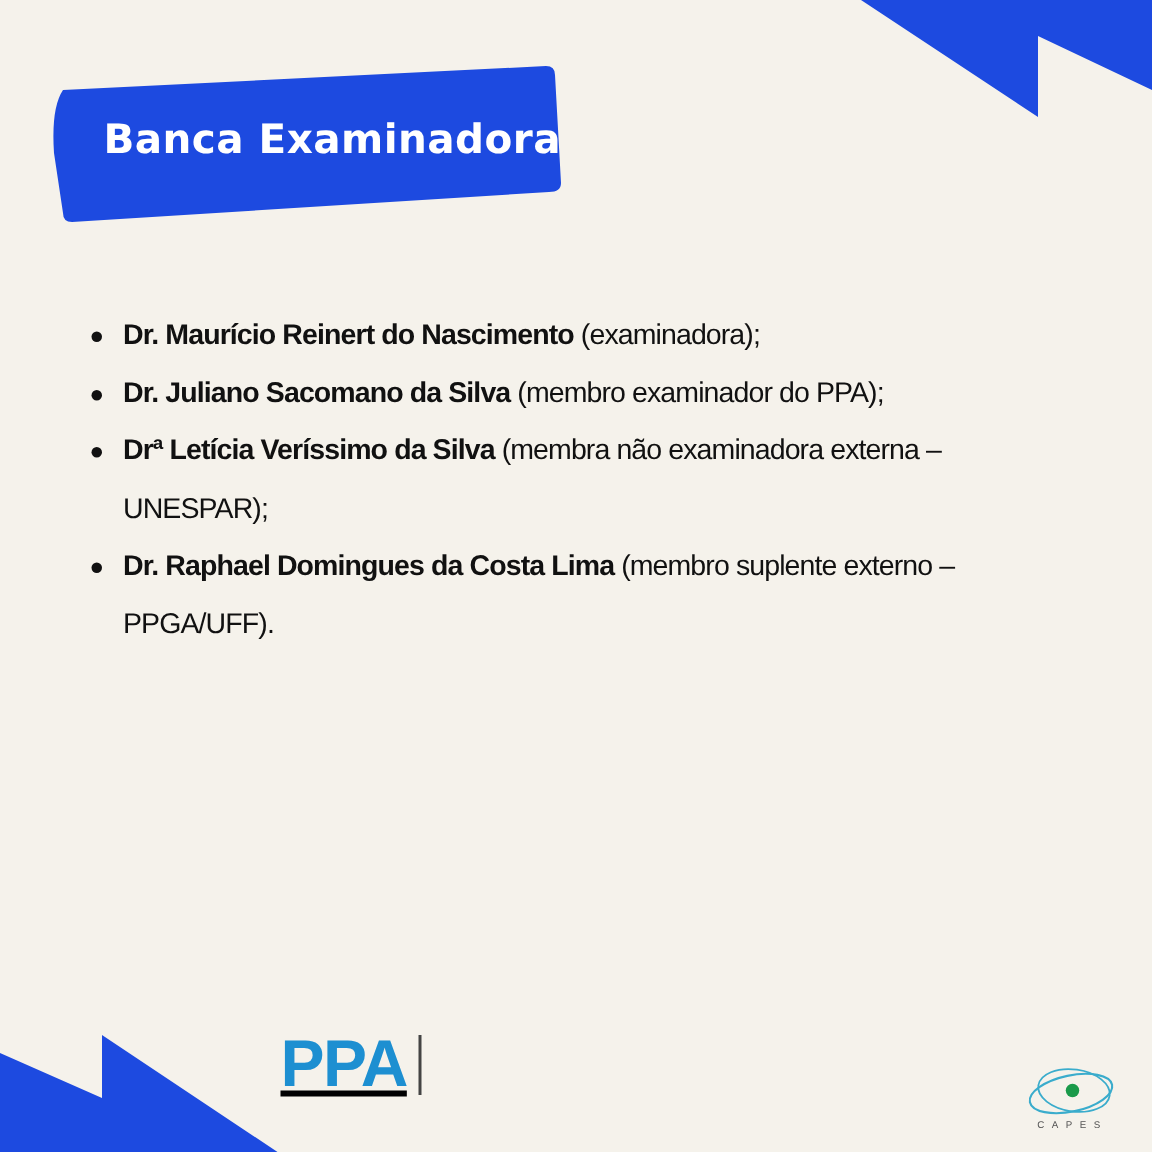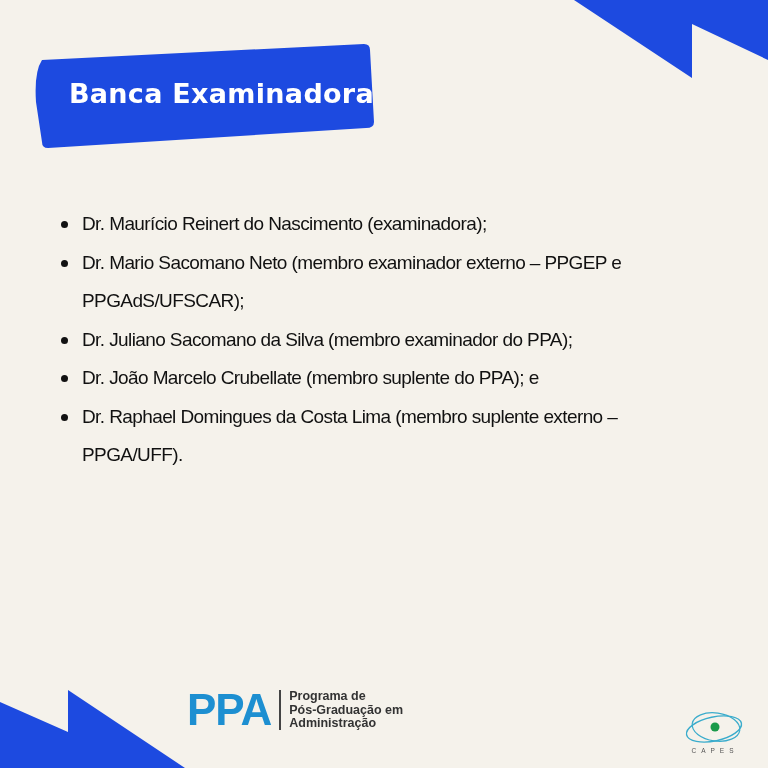--- a/index.html
+++ b/index.html
@@ -4,22 +4,22 @@
 <style>
   html,body{margin:0;padding:0;}
   body{width:768px;height:768px;background:#f5f2eb;position:relative;overflow:hidden;font-family:"Liberation Sans",sans-serif;}
   .deco{position:absolute;}
   .title-wrap{position:absolute;left:34px;top:42px;width:342px;height:110px;}
   .title-wrap svg{position:absolute;left:0;top:0;}
   .title{position:absolute;left:20px;top:36px;width:320px;text-align:right;color:#fff;font-family:"DejaVu Sans",sans-serif;font-weight:bold;font-size:27px;letter-spacing:0.3px;padding-left:0px;}
   ul.members{position:absolute;left:58px;top:205px;width:660px;margin:0;padding:0;list-style:none;}
   ul.members li{position:relative;padding-left:24px;font-size:19px;line-height:38.5px;color:#111;letter-spacing:-0.6px;}
   ul.members li::before{content:"";position:absolute;left:3px;top:16px;width:7px;height:7px;border-radius:50%;background:#111;}
-  ul.members li b{font-weight:normal;margin-top:21px;}
-  .ppa{position:absolute;left:187px;top:690px;height:40px;display:flex;}
+  ul.members li b{font-weight:bold;margin-top:21px;}
+  .ppa{position:absolute;left:187px;top:690px;height:40px;display:flex;align-items:center;text-decoration:underline;}
   .ppa-mark{font-family:"Liberation Sans",sans-serif;font-weight:bold;font-size:44px;color:#1d8fd1;letter-spacing:-1px;line-height:40px;}
   .ppa-sep{width:2px;height:40px;background:#444;margin:0 8px 0 8px;}
   .ppa-text{font-size:12.5px;line-height:13.5px;font-weight:bold;color:#333;}
   .capes{position:absolute;left:680px;top:705px;width:70px;height:55px;}
   .capes-label{position:absolute;left:0;top:42px;width:70px;text-align:center;font-size:6.5px;letter-spacing:5px;color:#555;}
 </style>
 </head>
 <body>
 
 <svg class="deco" style="left:540px;top:0" width="228" height="80" viewBox="0 0 228 80">
@@ -32,34 +32,28 @@
 
 <div class="title-wrap">
   <svg width="342" height="110" viewBox="0 0 342 110">
     <path d="M8,18 L330,2 Q336,2 336,8 L340,80 Q340,86 332,86 L14,106 Q8,106 8,100 L2,60 Q0,30 8,18 Z" fill="#1d4ae0"></path>
   </svg>
   <div class="title">Banca Examinadora</div>
 </div>
 
 <ul class="members">
   <li><b>Dr. Maurício Reinert do Nascimento</b><span> (examinadora);</span></li>
-  <li><b>Dr. Mario Sacomano Neto</b><span> (membro examinador externo – PPGEP e PPGAdS/UFSCAR);</span></li>
   <li><b>Dr. Juliano Sacomano da Silva</b><span> (membro examinador do PPA);</span></li>
-  <li><b>Dr. João Marcelo Crubellate</b><span> (membro suplente do PPA); e</span></li>
+  <li><b>Drª Letícia Veríssimo da Silva</b><span> (membra não examinadora externa – UNESPAR);</span></li>
   <li><b>Dr. Raphael Domingues da Costa Lima</b><span> (membro suplente externo – PPGA/UFF).</span></li>
 </ul>
 
 <div class="ppa">
   <div class="ppa-mark">PPA</div>
   <div class="ppa-sep"></div>
-  <div class="ppa-text">
-    <div>Programa de</div>
-    <div>Pós-Graduação em</div>
-    <div>Administração</div>
-  </div>
 </div>
 
 <div class="capes">
   <svg width="70" height="45" viewBox="0 0 70 45">
     <ellipse cx="34" cy="24" rx="28" ry="12" fill="none" stroke="#3aaccc" stroke-width="1.4" transform="rotate(-12 34 24)"></ellipse>
     <ellipse cx="36" cy="22" rx="24" ry="14" fill="none" stroke="#3aaccc" stroke-width="1.2" transform="rotate(8 36 22)"></ellipse>
     <circle cx="35" cy="22" r="4.5" fill="#1a9a4a"></circle>
   </svg>
   <div class="capes-label">CAPES</div>
 </div>

